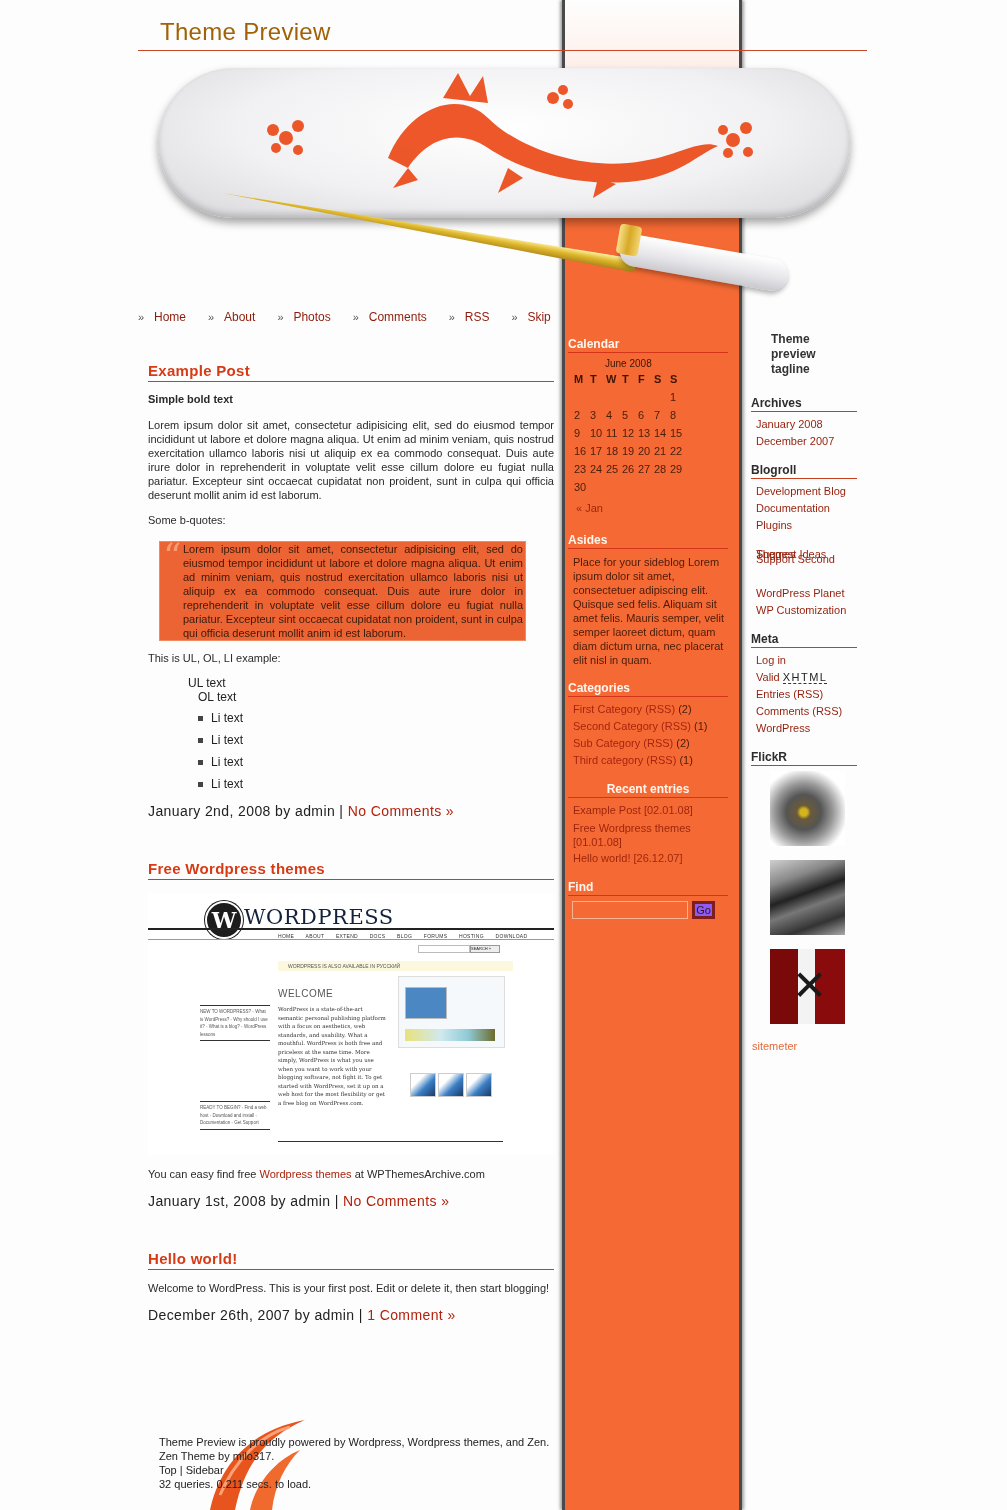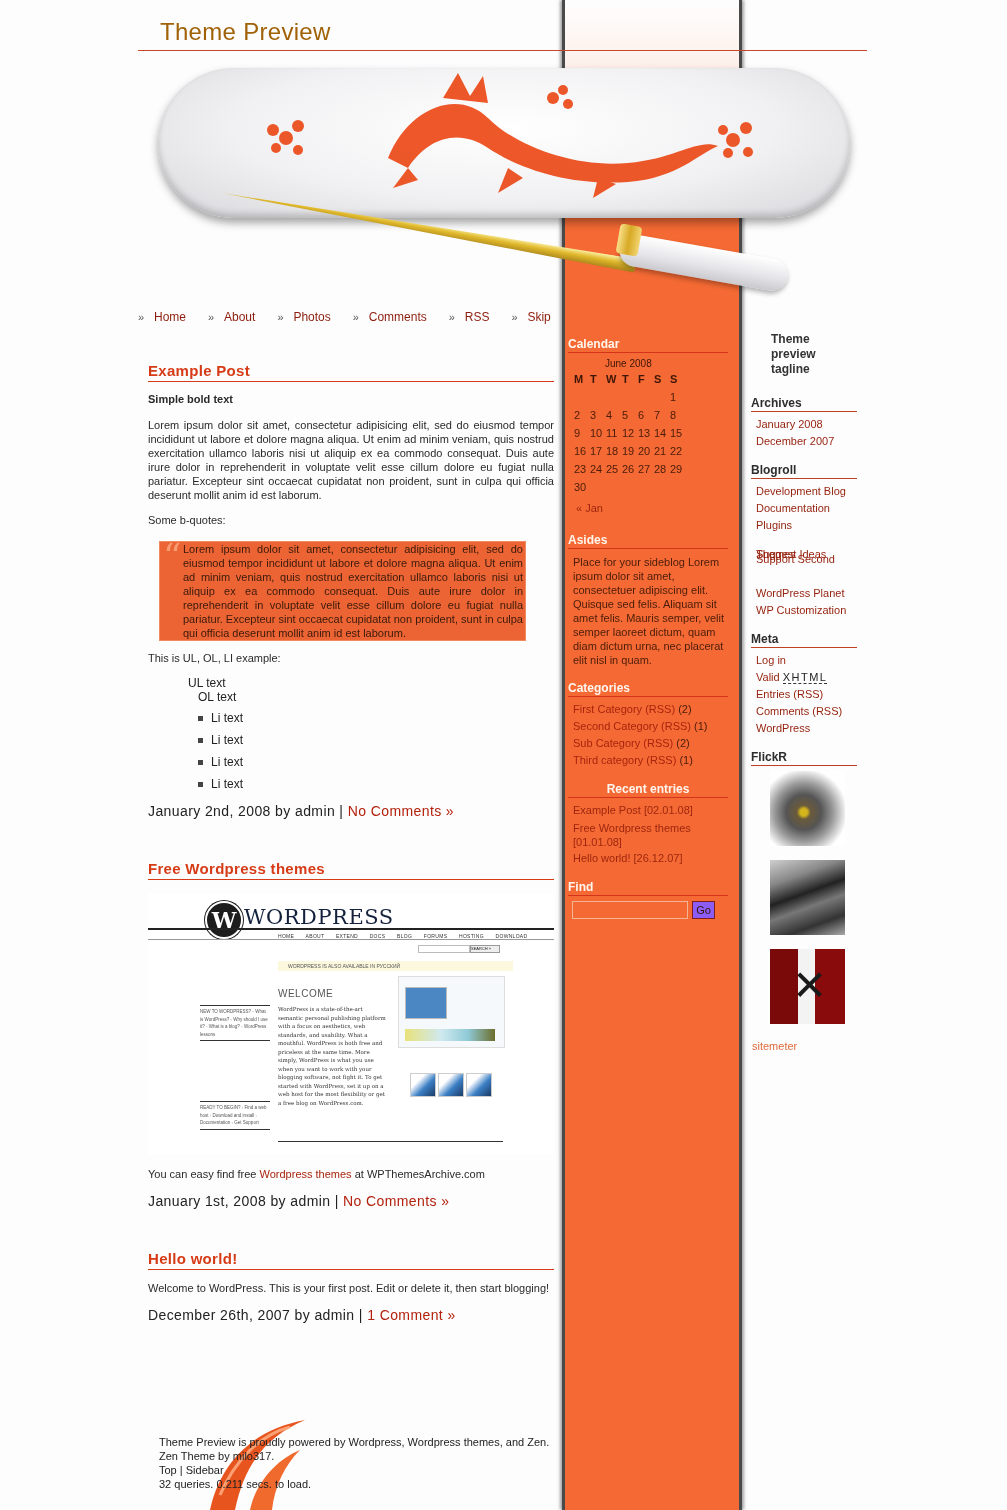--- a/index.html
+++ b/index.html
@@ -126,21 +126,21 @@
   #cal td, #cal th { width: 16px; height: 18px; text-align: left; padding: 0 0 0 0; font-size: 11px; }
   #cal th { font-weight: bold; color: #3e1506; }
   #cal caption { text-align: left; padding-left: 31px; font-size: 10px; color: #3e1506; padding-bottom: 1px; }
 
   #search-input {
     position: absolute; left: 572px; top: 901px; width: 114px; height: 16px;
     border: 1px solid #f3b493; background: #f56a34; padding: 0;
   }
   #search-go {
     position: absolute; left: 692px; top: 901px; width: 23px; height: 18px;
-    border: 1px solid #7f1d1d; background: #8b5cf6; color: #3a1507; font-size: 11px; padding: 0;
+    border: 3px solid #7f1d1d; background: #8b5cf6; color: #3a1507; font-size: 11px; padding: 0;
     font-family: "Liberation Sans", sans-serif;
   }
 
   
   #tagline { left: 771px; top: 332px; font-size: 12px; font-weight: bold; color: #333; line-height: 15px; width: 70px; }
   .rs-title {
     position: absolute; left: 751px; width: 106px; font-size: 12px; font-weight: bold; color: #2d2d2d;
     border-bottom: 1px solid #c2401f; padding-bottom: 1px;
   }
   .rs-link { position: absolute; left: 756px; font-size: 11px; color: #941f0b; }

